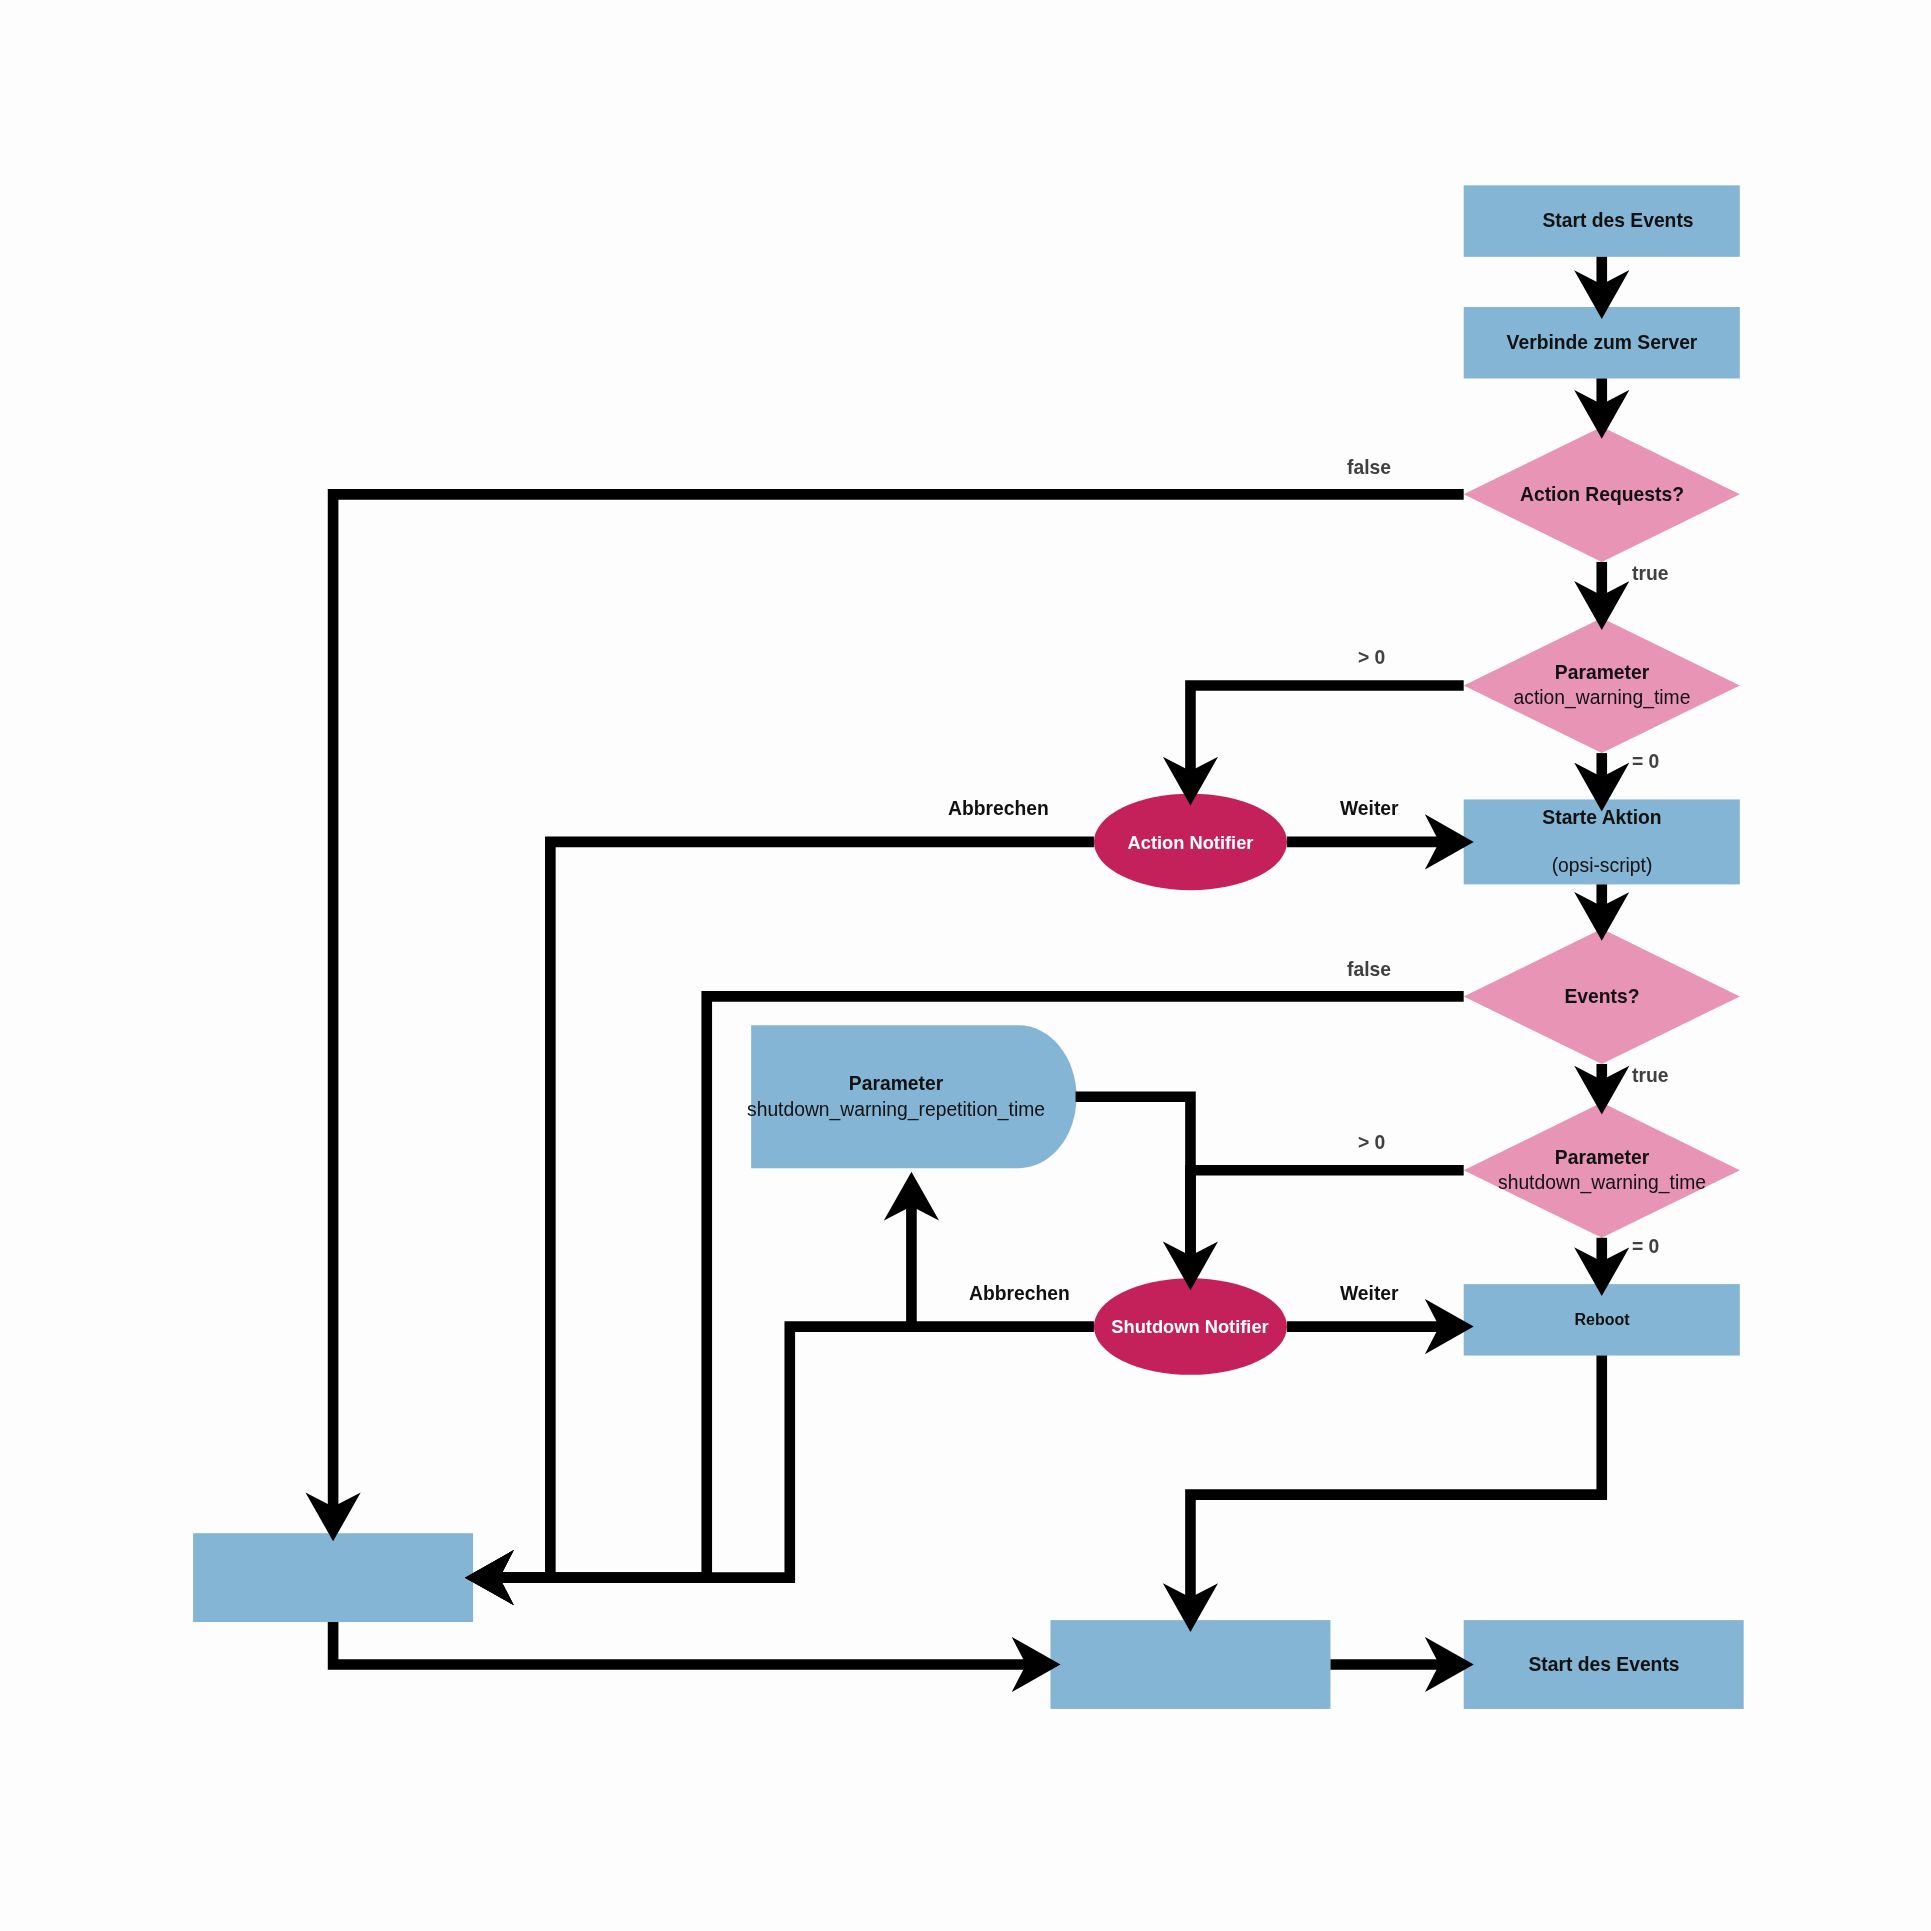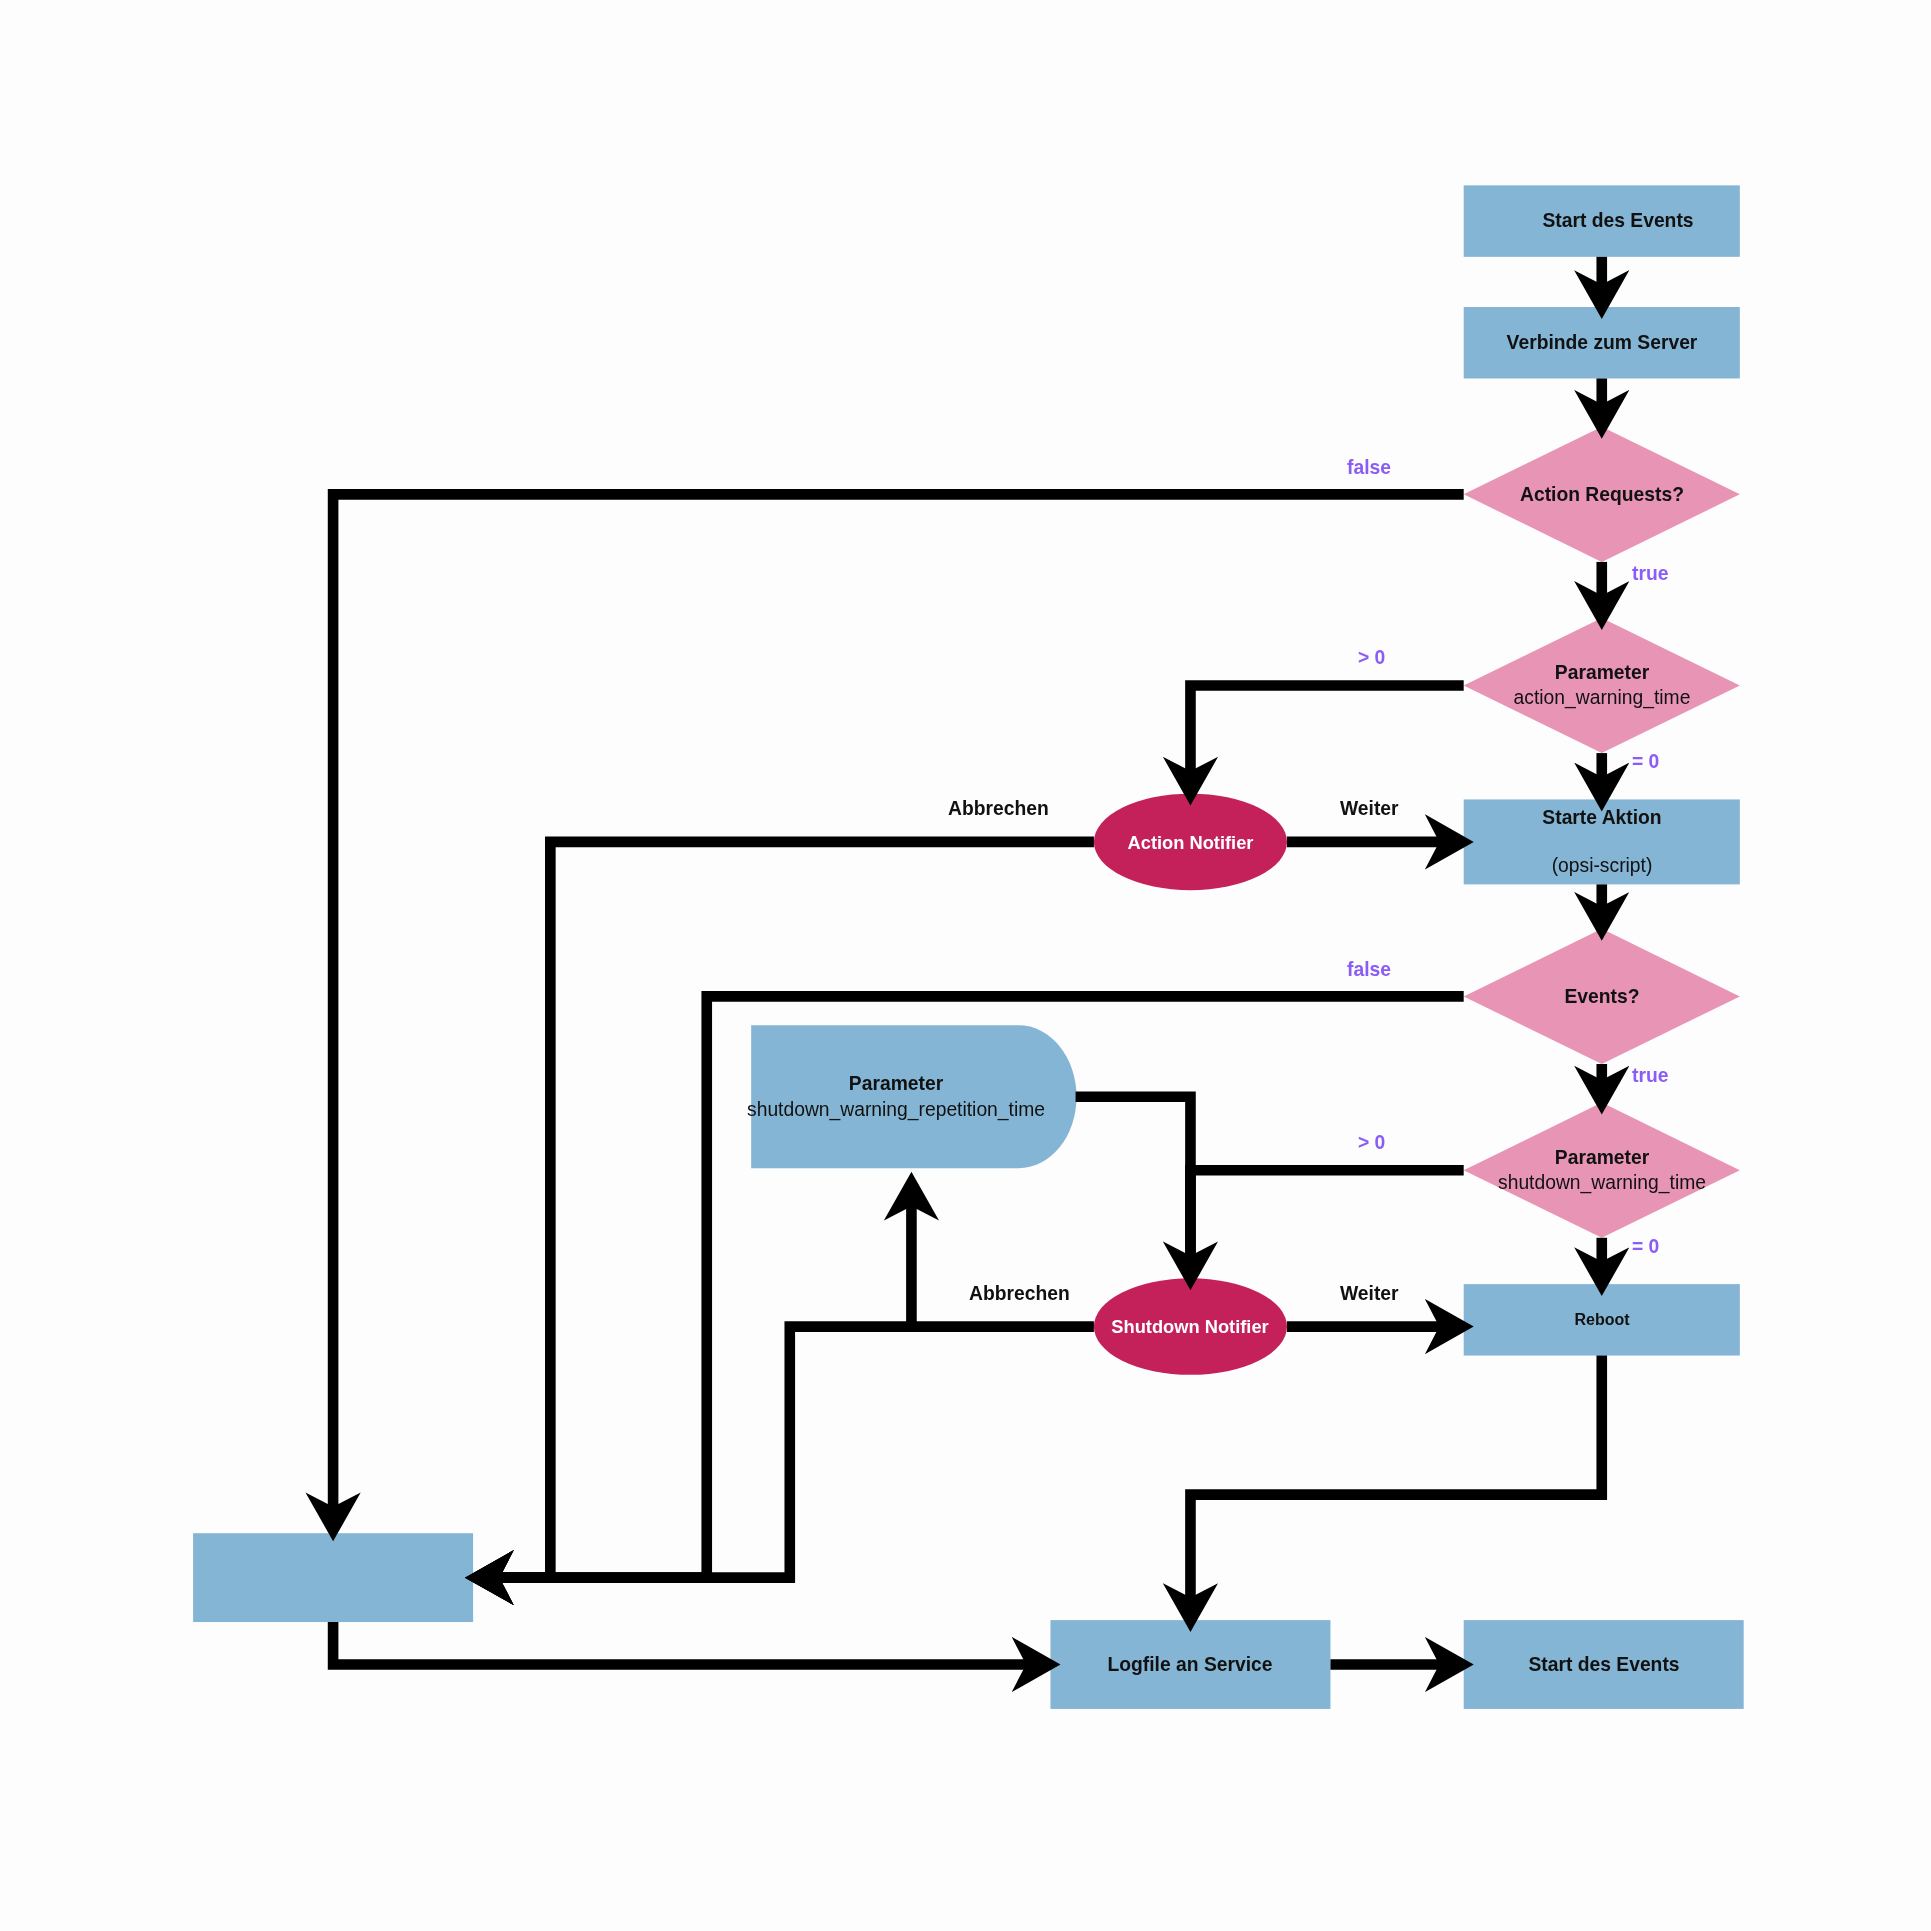--- a/index.html
+++ b/index.html
@@ -5,21 +5,21 @@
   html,body{margin:0;padding:0;background:#fdfdfd;}
   #canvas{position:relative;width:1931px;height:1931px;background:#fdfdfd;
           font-family:"Liberation Sans",sans-serif;}
   svg{position:absolute;top:0;left:0;width:1931px;height:1931px;}
   .edge{stroke:#000;stroke-width:11;fill:none;stroke-linecap:butt;stroke-linejoin:miter;}
   .node-text{position:absolute;display:flex;flex-direction:column;align-items:center;
              justify-content:center;text-align:center;pointer-events:none;}
   .t-bold{font-weight:bold;color:#111;}
   .t-norm{font-weight:normal;color:#111;}
   .t-white{font-weight:bold;color:#ffffff;}
-  .edge-label{position:absolute;font-weight:bold;color:#8b5cf6;white-space:nowrap;}
+  .edge-label{position:absolute;font-weight:bold;color:#404040;white-space:nowrap;}
   .edge-label-dark{position:absolute;font-weight:bold;color:#111;white-space:nowrap;}
 </style>
 </head>
 <body>
 
 <div id="canvas">
 
   <svg viewBox="0 0 2000 2000">
     <defs>
       <marker id="ah" markerWidth="5.2" markerHeight="5.2" refX="2.2" refY="2.6" orient="auto" markerUnits="strokeWidth">
@@ -137,23 +137,20 @@
 
   <div class="node-text" style="left:1084px;top:1278px;width:212px;height:97px;">
     <span class="t-white" style="font-size:18.3px;">Shutdown Notifier</span>
   </div>
 
   <div class="node-text" style="left:1464px;top:1284px;width:276px;height:71px;">
     <span class="t-bold" style="font-size:16px;">Reboot</span>
   </div>
 
 
-  <div class="node-text" style="left:1050px;top:1620px;width:280px;height:89px;">
-    <span class="t-bold" style="font-size:19.3px;">Logfile an Service</span>
-  </div>
 
   <div class="node-text" style="left:1464px;top:1620px;width:280px;height:89px;">
     <span class="t-bold" style="font-size:19.3px;">Start des Events</span>
   </div>
 
   <div class="edge-label" style="left:1347px;top:457px;font-size:19.3px;">false</div>
 
   <div class="edge-label" style="left:1632px;top:563px;font-size:19.3px;">true</div>
 
   <div class="edge-label" style="left:1358px;top:647px;font-size:19.3px;">&gt; 0</div>

